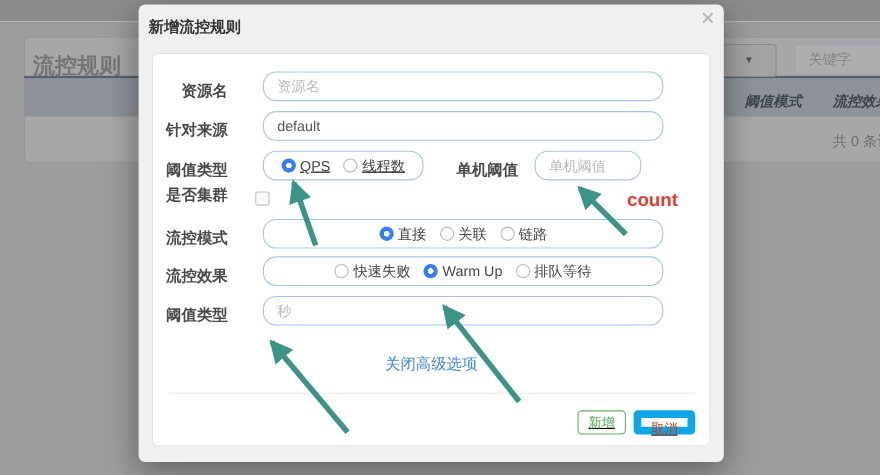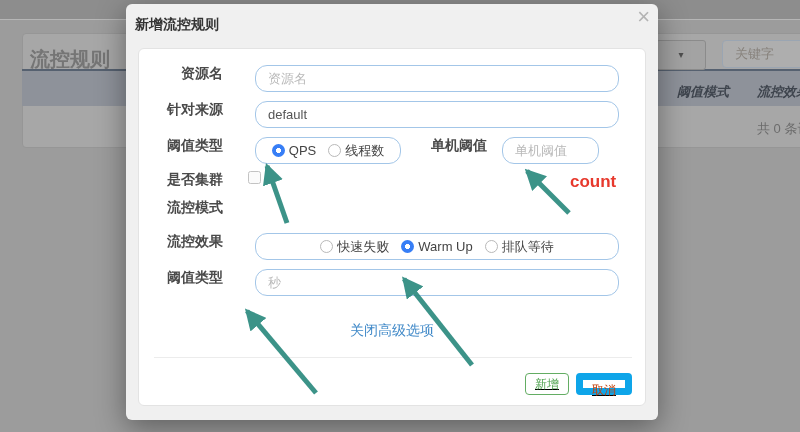--- a/index.html
+++ b/index.html
@@ -26,21 +26,21 @@
 
   
   .modal{position:absolute;left:126px;top:4px;width:532px;height:416px;background:#f0f0f0;
          border-radius:6px;box-shadow:0 8px 30px rgba(0,0,0,.4);}
   .modal-title{position:absolute;left:9px;top:12px;font-size:14px;font-weight:700;color:#333;}
   .modal-close{position:absolute;right:8px;top:2px;font-size:22px;color:#b3b3b3;cursor:pointer;
                font-weight:300;line-height:1;}
   .card{position:absolute;left:12px;top:44px;width:508px;height:358px;background:#fff;
         border:1px solid #e3e3e3;border-radius:6px;box-sizing:border-box;}
 
-  .form-row{display:flex;align-items:flex-start;margin-left:28px;height:27px;}
+  .form-row{display:flex;align-items:flex-end;margin-left:12px;height:27px;}
   .form-label{width:56px;text-align:right;font-size:14px;font-weight:600;color:#4a4a4a;
               flex:none;white-space:nowrap;}
   .ctl-gap{width:32px;flex:none;}
   .tbox{box-sizing:border-box;height:27px;border:1px solid #a3c6e8;border-radius:12px;
         background:#fff;font-size:13px;color:#555;padding:0 12px;outline:none;
         font-family:"Liberation Sans","DejaVu Sans",sans-serif;}
   .tbox::placeholder{color:#b9b9b9;}
   .wfull{width:364px;}
   .radio-box{box-sizing:border-box;height:27px;border:1px solid #a3c6e8;border-radius:12px;
              background:#fff;display:flex;align-items:center;justify-content:center;gap:12px;}
@@ -95,21 +95,21 @@
 
       <div class="form-row" style="margin-top:9px;">
         <div class="form-label">针对来源</div>
         <div class="ctl-gap"></div>
         <input class="tbox wfull" type="text" value="default" style="">
       </div>
 
       <div class="form-row" style="margin-top:9px;">
         <div class="form-label">阈值类型</div>
         <div class="ctl-gap"></div>
-        <div class="radio-box" style="width:146px;">
+        <div class="radio-box" style="width:146px;text-decoration:underline;">
           <span class="radio-item">
             <span class="radio on"></span>
             <span>QPS</span>
           </span>
           <span class="radio-item">
             <span class="radio"></span>
             <span>线程数</span>
           </span>
         </div>
         <div class="form-label" style="margin-left:30px;">单机阈值</div>
@@ -118,20 +118,34 @@
 
       <div class="form-row" style="margin-top:7px;height:16px;">
         <div class="form-label">是否集群</div>
         <div class="ctl-gap"></div>
         <span class="checkbox"></span>
       </div>
 
       <div class="form-row" style="margin-top:12px;">
         <div class="form-label">流控模式</div>
         <div class="ctl-gap"></div>
+        <div class="radio-box wfull">
+          <span class="radio-item">
+            <span class="radio on"></span>
+            <span>直接</span>
+          </span>
+          <span class="radio-item">
+            <span class="radio"></span>
+            <span>关联</span>
+          </span>
+          <span class="radio-item">
+            <span class="radio"></span>
+            <span>链路</span>
+          </span>
+        </div>
       </div>
 
       <div class="form-row" style="margin-top:7px;">
         <div class="form-label">流控效果</div>
         <div class="ctl-gap"></div>
         <div class="radio-box wfull">
           <span class="radio-item">
             <span class="radio"></span>
             <span>快速失败</span>
           </span>

